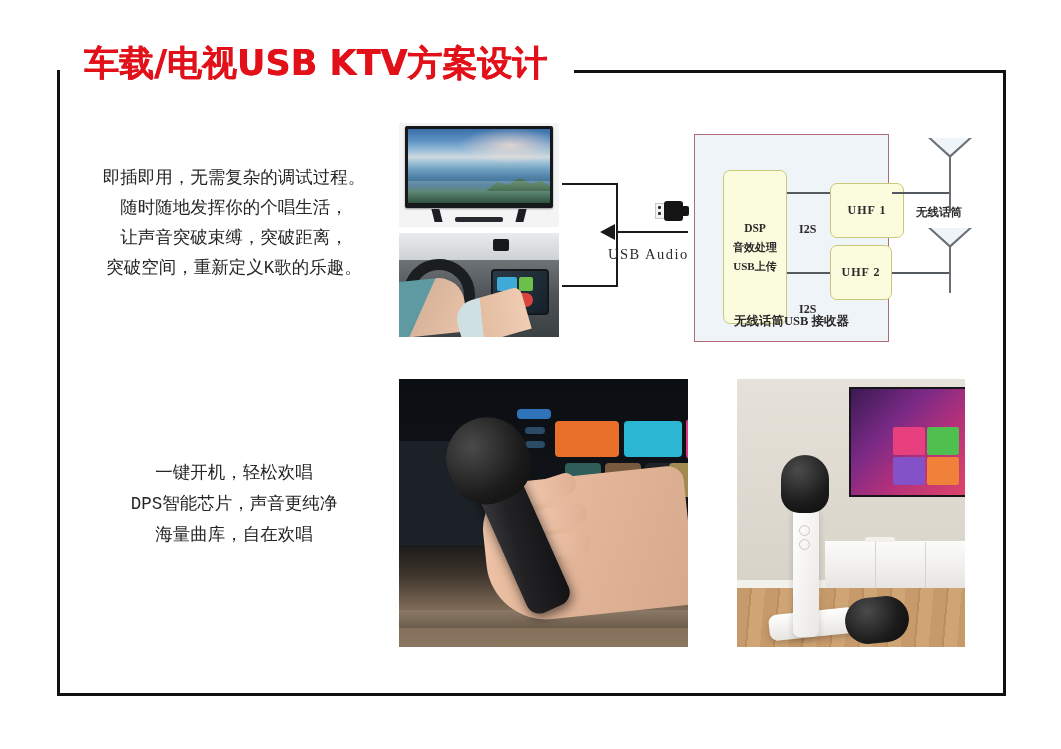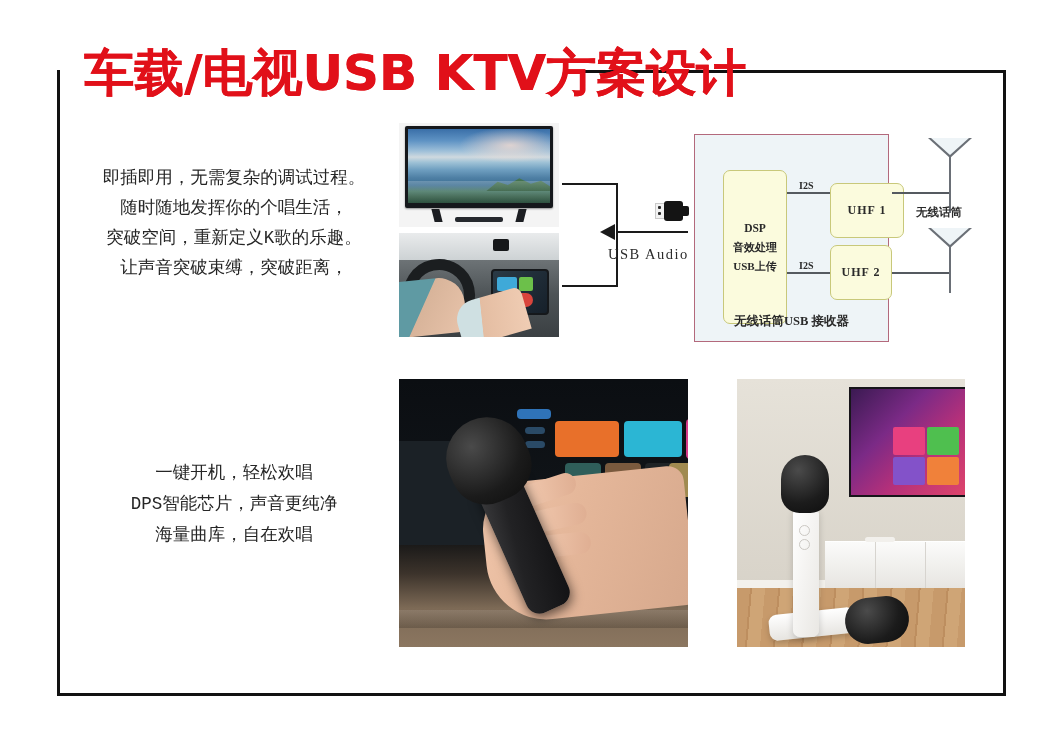--- a/index.html
+++ b/index.html
@@ -14,21 +14,21 @@
 
   
   .frame-left{position:absolute;left:57px;top:70px;width:3px;height:626px;background:#111;}
   .frame-bottom{position:absolute;left:57px;top:693px;width:949px;height:3px;background:#111;}
   .frame-right{position:absolute;left:1003px;top:70px;width:3px;height:626px;background:#111;}
   .frame-top{position:absolute;left:574px;top:70px;width:432px;height:3px;background:#111;}
 
   
   .title{
     position:absolute;left:84px;top:40px;
-    font-size:50px;font-weight:bold;color:#e11019;
+    font-size:35px;font-weight:bold;color:#e11019;
     letter-spacing:0px;white-space:nowrap;
     font-family:"DejaVu Sans","Liberation Sans",sans-serif;
     text-shadow:0.5px 0 0 #e11019;
   }
 
   
   .text-block{
     position:absolute;
     text-align:center;
     color:#262626;
@@ -163,22 +163,22 @@
      color:#2a2a2a;font-family:"Liberation Serif","DejaVu Serif",serif;}
   #dsp-box{left:723px;top:170px;width:64px;height:154px;font-size:11.5px;line-height:19px;font-weight:bold;}
   #dsp-box .cn{font-size:11px;}
   #uhf1-box{left:830px;top:162px;width:74px;height:55px;font-size:12px;font-weight:bold;letter-spacing:1px;margin-top:21px;}
   #uhf2-box{left:830px;top:245px;width:62px;height:55px;font-size:12px;font-weight:bold;letter-spacing:1px;}
   .dl{position:absolute;background:#555a60;}
   #dl1{left:787px;top:192px;width:43px;height:2px;}
   #dl2{left:787px;top:272px;width:43px;height:2px;}
   #dl3{left:892px;top:192px;width:58px;height:2px;}
   #dl4{left:892px;top:272px;width:58px;height:2px;}
-  .i2s{position:absolute;font-size:10px;color:#2a2a2a;font-family:"Liberation Serif","DejaVu Serif",serif;
-       background:#eef4f7;padding:0 2px;font-weight:bold;}
+  .i2s{position:absolute;font-size:12px;color:#2a2a2a;font-family:"Liberation Serif","DejaVu Serif",serif;
+       background:#eef4f7;padding:0 2px;font-weight:bold;margin-top:42px;}
   #i2s1{left:797px;top:180px;}
   #i2s2{left:797px;top:260px;}
   .recv-label{position:absolute;left:694px;top:313px;width:195px;text-align:center;
      font-size:12.5px;color:#2a2a2a;font-family:"Liberation Serif","DejaVu Serif",serif;font-weight:bold;}
 
   
   .ant{position:absolute;width:44px;height:34px;}
   .ant-tri{position:absolute;left:0;top:0;width:0;height:0;
      border-left:22px solid transparent;border-right:22px solid transparent;border-top:20px solid #6a6f76;}
   .ant-tri:after{content:"";position:absolute;left:-19px;top:-20px;width:0;height:0;
@@ -199,22 +199,22 @@
   <div class="frame-left"></div>
   <div class="frame-bottom"></div>
   <div class="frame-right"></div>
   <div class="frame-top"></div>
 
   <div class="title">车载/电视USB KTV方案设计</div>
 
   <div class="text-block text-top">
     <div>即插即用，无需复杂的调试过程。</div>
     <div>随时随地发挥你的个唱生活，</div>
+    <div>让声音突破束缚，突破距离，</div>
     <div>突破空间，重新定义K歌的乐趣。</div>
-    <div>让声音突破束缚，突破距离，</div>
   </div>
 
   <div class="text-block text-bottom">
     <div>一键开机，轻松欢唱</div>
     <div>DPS智能芯片，声音更纯净</div>
     <div>海量曲库，自在欢唱</div>
   </div>
 
   <div class="photo" id="tv-photo">
     <div class="tv-bezel">

